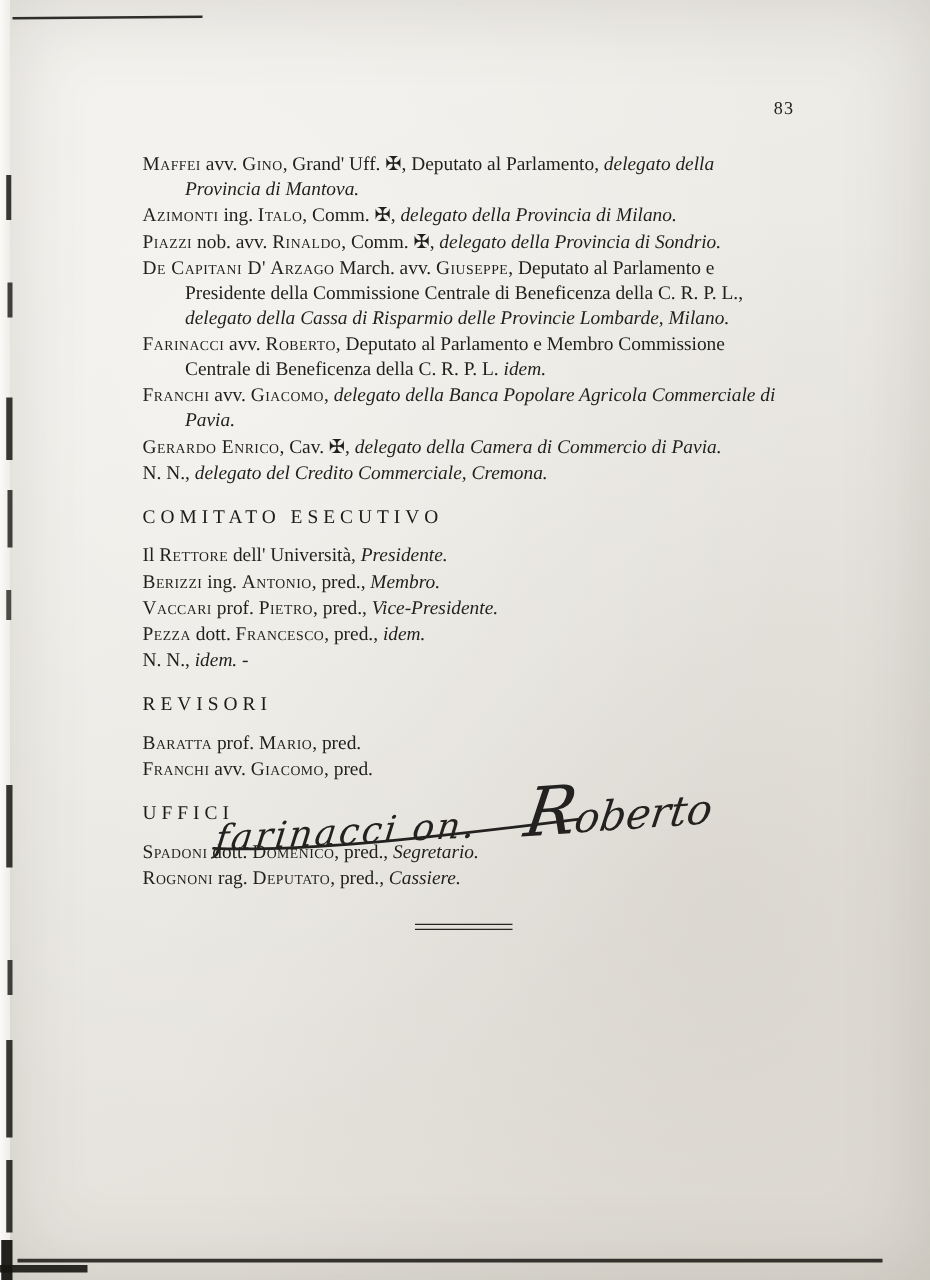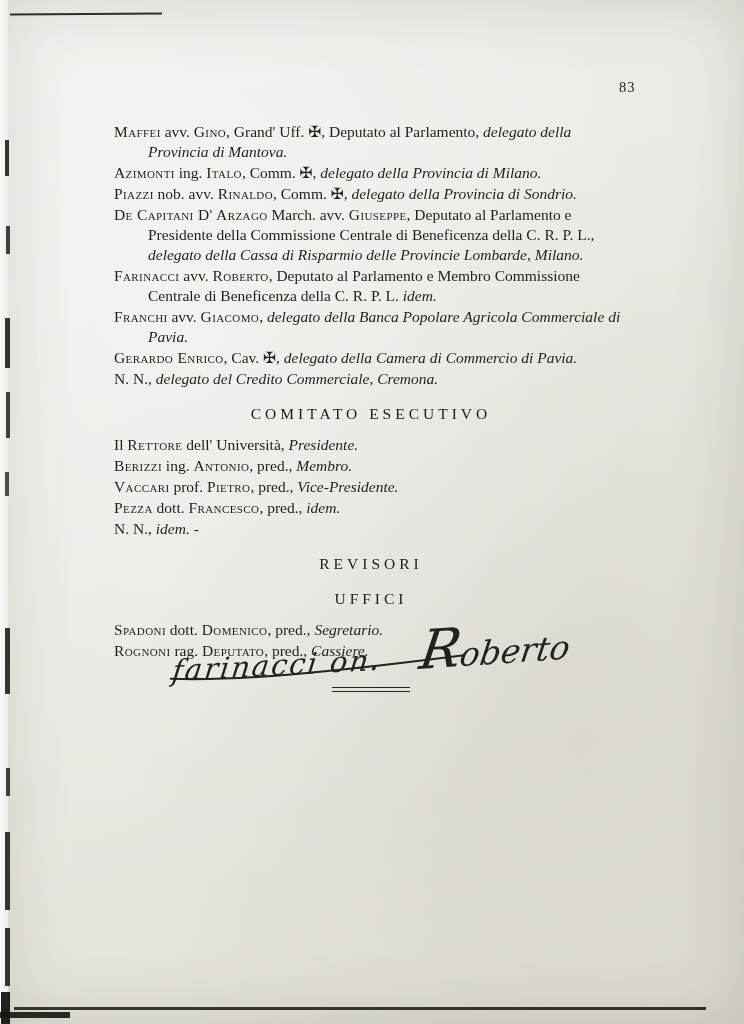--- a/index.html
+++ b/index.html
@@ -29,21 +29,21 @@
   }
   .content {
     position: absolute; top: 122px; left: 114px; width: 514px;
     font-size: 15.5px; line-height: 20px; color: #201f1b;
   }
   .entry { margin: 0 0 1px 0; padding-left: 34px; text-indent: -34px; }
   .seg-sc { font-variant: small-caps; letter-spacing: .4px; }
   .seg-it { font-style: italic; }
   .seg-rm { }
   .heading {
-    font-size: 15.5px; font-weight: normal; text-align: center;
+    font-size: 15.5px; font-weight: normal; 
     letter-spacing: 4px; margin: 15px 0 11px 0; color: #1c1b18;
   }
   .rule-double {
     width: 78px; height: 5px; margin: 26px auto 0 auto;
     border-top: 1.5px solid #26241f; border-bottom: 1.5px solid #26241f;
   }
   
   .signature {
     position: absolute; top: 616px; left: 172px; width: 560px; height: 80px;
     transform: rotate(-3deg);
@@ -100,20 +100,24 @@
     <h2 class="heading">COMITATO ESECUTIVO</h2>
     <div class="entries">
         <p class="entry"><span class="seg-rm">Il </span><span class="seg-sc">Rettore</span><span class="seg-rm"> dell' Università, </span><span class="seg-it">Presidente.</span></p>
         <p class="entry"><span class="seg-sc">Berizzi</span><span class="seg-rm"> ing. </span><span class="seg-sc">Antonio</span><span class="seg-rm">, pred., </span><span class="seg-it">Membro.</span></p>
         <p class="entry"><span class="seg-sc">Vaccari</span><span class="seg-rm"> prof. </span><span class="seg-sc">Pietro</span><span class="seg-rm">, pred., </span><span class="seg-it">Vice-Presidente.</span></p>
         <p class="entry"><span class="seg-sc">Pezza</span><span class="seg-rm"> dott. </span><span class="seg-sc">Francesco</span><span class="seg-rm">, pred., </span><span class="seg-it">idem.</span></p>
         <p class="entry"><span class="seg-rm">N. N., </span><span class="seg-it">idem.</span><span class="seg-rm"> -</span></p>
       </div>
 
     <h2 class="heading">REVISORI</h2>
+    <div class="entries">
+        <p class="entry"><span class="seg-sc">Baratta</span><span class="seg-rm"> prof. </span><span class="seg-sc">Mario</span><span class="seg-rm">, pred.</span></p>
+        <p class="entry"><span class="seg-sc">Franchi</span><span class="seg-rm"> avv. </span><span class="seg-sc">Giacomo</span><span class="seg-rm">, pred.</span></p>
+      </div>
 
     <h2 class="heading">UFFICI</h2>
     <div class="entries">
         <p class="entry"><span class="seg-sc">Spadoni</span><span class="seg-rm"> dott. </span><span class="seg-sc">Domenico</span><span class="seg-rm">, pred., </span><span class="seg-it">Segretario.</span></p>
         <p class="entry"><span class="seg-sc">Rognoni</span><span class="seg-rm"> rag. </span><span class="seg-sc">Deputato</span><span class="seg-rm">, pred., </span><span class="seg-it">Cassiere.</span></p>
       </div>
 
     <div class="rule-double"></div>
   </div>
 

